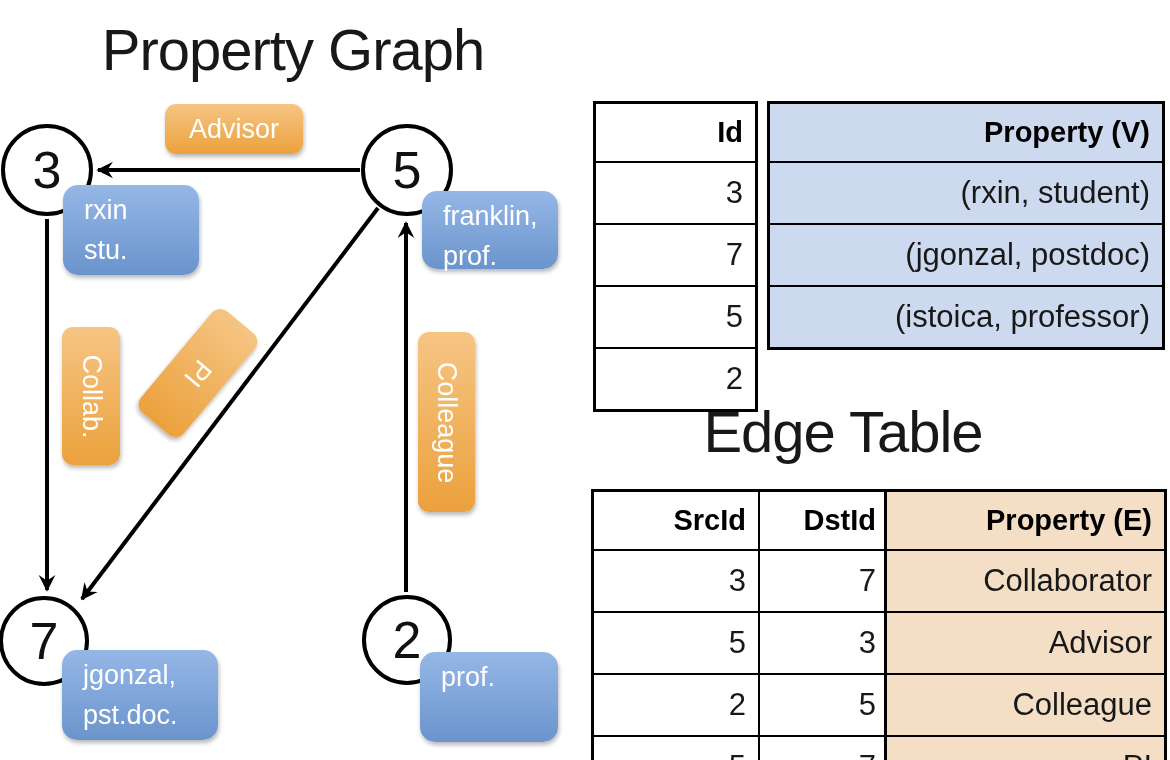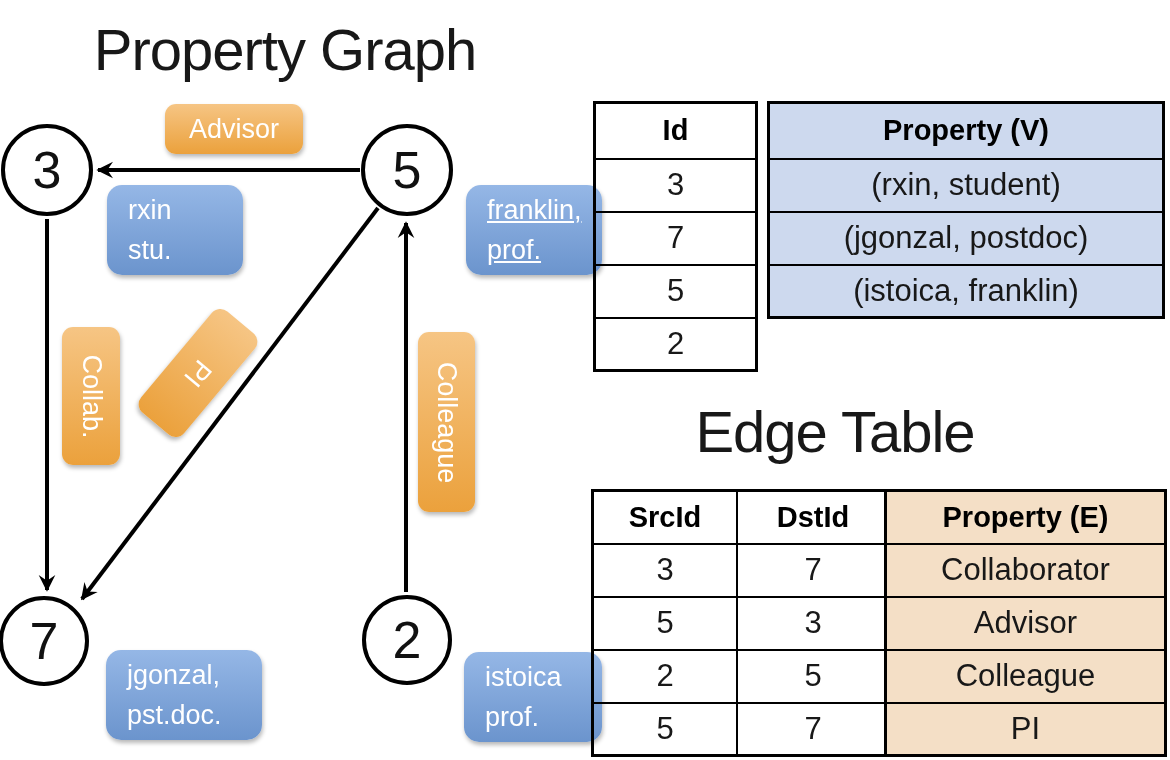--- a/index.html
+++ b/index.html
@@ -3,21 +3,21 @@
 <meta charset="utf-8">
 <style>
   html,body { margin:0; padding:0; background:#fff; }
   .stage {
     position:relative; width:1170px; height:760px; overflow:hidden;
     background:#fff; font-family:"Liberation Sans", sans-serif;
   }
   
   .big-title {
     position:absolute; font-size:58px; font-weight:300; color:#181818;
-    text-align:center; letter-spacing:-1px; white-space:nowrap;
+    text-align:center; letter-spacing:-1px; white-space:nowrap;padding-left:8px;
   }
   
   .node {
     position:absolute; box-sizing:border-box; border:4px solid #000;
     border-radius:50%; background:#fff; display:flex;
     align-items:center; justify-content:center;
     font-size:52px; font-weight:300; color:#111;
   }
   
   .elabel {
@@ -28,30 +28,29 @@
     color:#fff; font-size:27px; font-weight:400;
   }
   .elabel .vtext { transform:rotate(90deg); white-space:nowrap; display:block; }
   
   .pbox {
     position:absolute; box-sizing:border-box; border-radius:15px;
     background:linear-gradient(to bottom, var(--blue-top), var(--blue-bottom));
     box-shadow:1px 3px 4px rgba(0,0,0,0.28);
     color:#fff; font-size:27px; line-height:40px;
     padding:5px 0 0 21px;
-    margin-left:44px;
   }
   
   table.tbl {
     position:absolute; border-collapse:collapse; table-layout:fixed;
     border:3px solid var(--table-border);
   }
   table.tbl td {
-    border:2px solid var(--table-border); text-align:center; vertical-align:middle;
-    padding:1px; font-size:31px; font-weight:300; color:#181818; overflow:hidden;
+    border:2px solid var(--table-border); text-align:right; vertical-align:middle;
+    padding:12px; font-size:31px; font-weight:300; color:#181818; overflow:hidden;
   }
   table.tbl td.th { font-size:29px; font-weight:700; color:#000; }
   tr.hd-v { height:56px; } tr.bd-v { height:53px; }
   tr.hd-e { height:53px; } tr.bd-e { height:53px; }
   td.vfill { background:var(--vertex-property-fill); }
   td.efill { background:var(--edge-property-fill);margin-top:40px; }
   svg.edges { position:absolute; left:0; top:0; }
 </style>
 </head>
 <body>
@@ -93,30 +92,29 @@
     <span class="vtext">PI</span>
   </div>
   <div class="elabel" style="left:418px; top:332px; width:57px; height:180px;">
     <span class="vtext">Colleague</span>
   </div>
 
   <div class="pbox" style="left:63px; top:185px; width:136px; height:90px;">
     <div>rxin</div>
     <div>stu.</div>
   </div>
-  <div class="pbox" style="left:422px; top:185px; width:136px; height:90px;text-decoration:underline;">
+  <div class="pbox" style="left:422px; top:191px; width:136px; height:78px;">
     <div>franklin,</div>
     <div>prof.</div>
   </div>
   <div class="pbox" style="left:62px; top:650px; width:156px; height:90px;">
     <div>jgonzal,</div>
     <div>pst.doc.</div>
   </div>
   <div class="pbox" style="left:420px; top:652px; width:138px; height:90px;">
-    <div>istoica</div>
     <div>prof.</div>
   </div>
 
   <div class="big-title" style="left:0; top:16px; width:570px;">Property Graph</div>
   <div class="big-title" style="left:565px; top:398px; width:540px;">Edge Table</div>
 
   <table class="tbl" style="left:593px; top:101px; width:165px;">
     <tbody>
         <tr class="hd-v">
           <td class="th">Id</td>
@@ -141,21 +139,21 @@
         <tr class="hd-v">
           <td class="th vfill">Property (V)</td>
         </tr>
     <tr class="bd-v">
           <td class="vfill">(rxin, student)</td>
         </tr>
     <tr class="bd-v">
           <td class="vfill">(jgonzal, postdoc)</td>
         </tr>
     <tr class="bd-v">
-          <td class="vfill">(istoica, franklin)</td>
+          <td class="vfill">(istoica, professor)</td>
         </tr>
   </tbody>
     </table>
 
   <table class="tbl" style="left:591px; top:489px; width:300px;">
     <tbody>
         <tr class="hd-e">
       <td class="th" style="width:140px;">SrcId</td>
       <td class="th">DstId</td>
     </tr>

